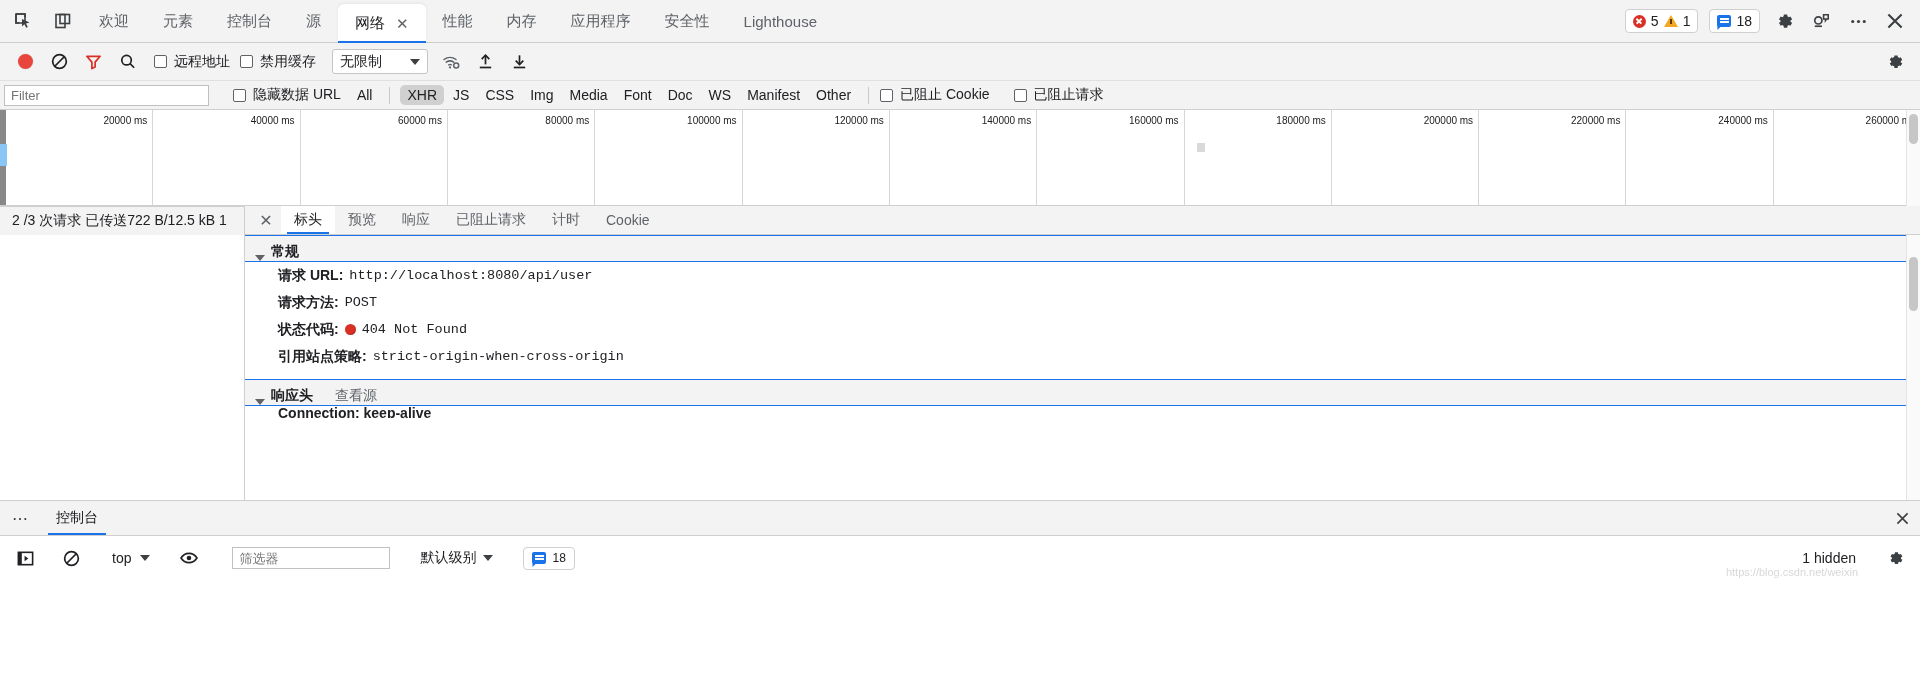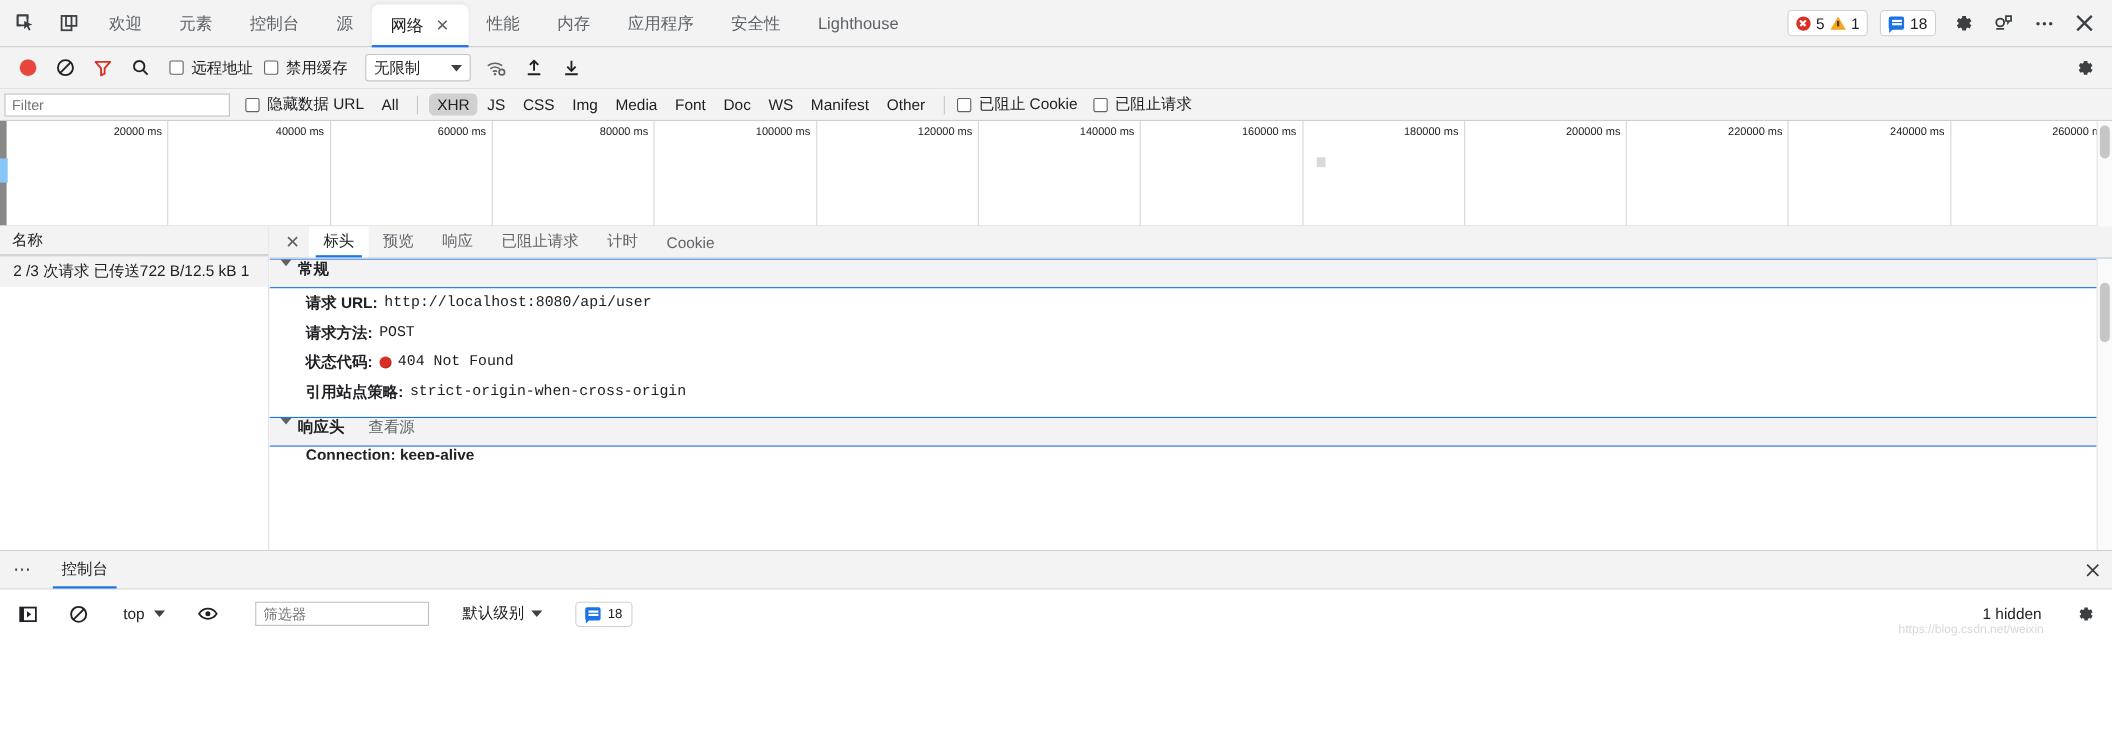--- a/index.html
+++ b/index.html
@@ -88,21 +88,21 @@
     height: 29px; min-height:29px;
     background: #f3f3f3;
     border-bottom: 1px solid #cfcfcf;
     display:flex;align-items:center;padding: 0 0 0 4px; gap:0;
   }
   .filter-input {
     width: 205px; height: 21px; border:1px solid #c0c0c0; background:#fff;
     font-size: 13px; color:#80868b; padding: 0 6px; outline:none;
     font-family: "Liberation Sans", sans-serif;
   }
-  .fb-chk { display:flex;align-items:center;gap:7px;margin-left:14px;cursor:pointer;white-space:nowrap;}
+  .fb-chk { display:flex;align-items:center;gap:7px;margin-left:24px;cursor:pointer;white-space:nowrap;}
   .fb-chk .chkbox { width:13px;height:13px;}
   .fb-lbl { font-size:14px;color:#202124;}
   .fb-divider { width:1px;height:17px;background:#c9c9c9;margin:0 9px;}
   .ftype {
     font-size:14px;color:#202124;padding:2px 7px;border-radius:5px;cursor:pointer;white-space:nowrap;
     margin: 0 1px;
   }
   .ftype.sel { background:#d0d0d0; }
   .ftype.all { margin-left:9px; }
 
@@ -157,21 +157,21 @@
   .dtab {
     display:flex;align-items:center;padding:0 13px;font-size:14px;color:#5f6368;cursor:pointer;
     position:relative;white-space:nowrap;
   }
   .dtab.active { background:#fff;color:#202124;}
   .dtab.active::after{content:"";position:absolute;left:6px;right:6px;bottom:0;height:2.5px;background:#1a73e8;}
 
   .det-body { flex:1; overflow:hidden; position:relative; background:#fff;}
   .sec-head {
     height: 27px; background:#f3f3f3; border-top:1px solid #1a73e8; border-bottom:1px solid #1a73e8;
-    display:flex;align-items:flex-start;gap:0;padding-left:10px;font-size:14px;font-weight:bold;color:#202124;cursor:pointer;
+    display:flex;align-items:flex-end;gap:0;padding-left:10px;font-size:14px;font-weight:bold;color:#202124;cursor:pointer;
   }
   .tri-down { width:0;height:0;border-left:5px solid transparent;border-right:5px solid transparent;border-top:6px solid #5f6368;margin-right:6px;}
   .sec-src { font-weight:normal;color:#5f6368;margin-left:22px;font-size:14px;cursor:pointer;}
   .kvrow { display:flex;align-items:center;padding: 4.5px 0 4.5px 33px; font-size:14px; white-space:nowrap;}
   .kvkey { font-weight:bold;color:#202124; }
   .kvval { font-family:"Liberation Mono", monospace; font-size:13.5px;color:#202124;margin-left:6px;}
   .statusdot { width:11px;height:11px;border-radius:50%;background:#d93025;display:inline-block;margin:0 6px 0 6px;
       box-shadow: inset -1px -1px 0 rgba(0,0,0,.15);}
   .clipped { color:#202124;font-weight:bold;font-size:14px;font-family:"Liberation Sans",sans-serif;}
 
@@ -433,23 +433,20 @@
       <span class="ov-label">240000 ms</span>
     </div>
     <div class="ov-cell">
       <span class="ov-label">260000 ms</span>
     </div>
   </div>
 
   <div class="mainsplit">
 
     <div class="reqpanel">
-      <div class="req-head">
-        <span>名称</span>
-      </div>
       <div class="req-status">
         <span>2 /3 次请求  已传送722 B/12.5 kB  1</span>
       </div>
     </div>
 
     <div class="detailpanel">
       <div class="det-tabs">
         <div class="det-close">✕</div>
         <div class="dtab active">
           <span>标头</span>

